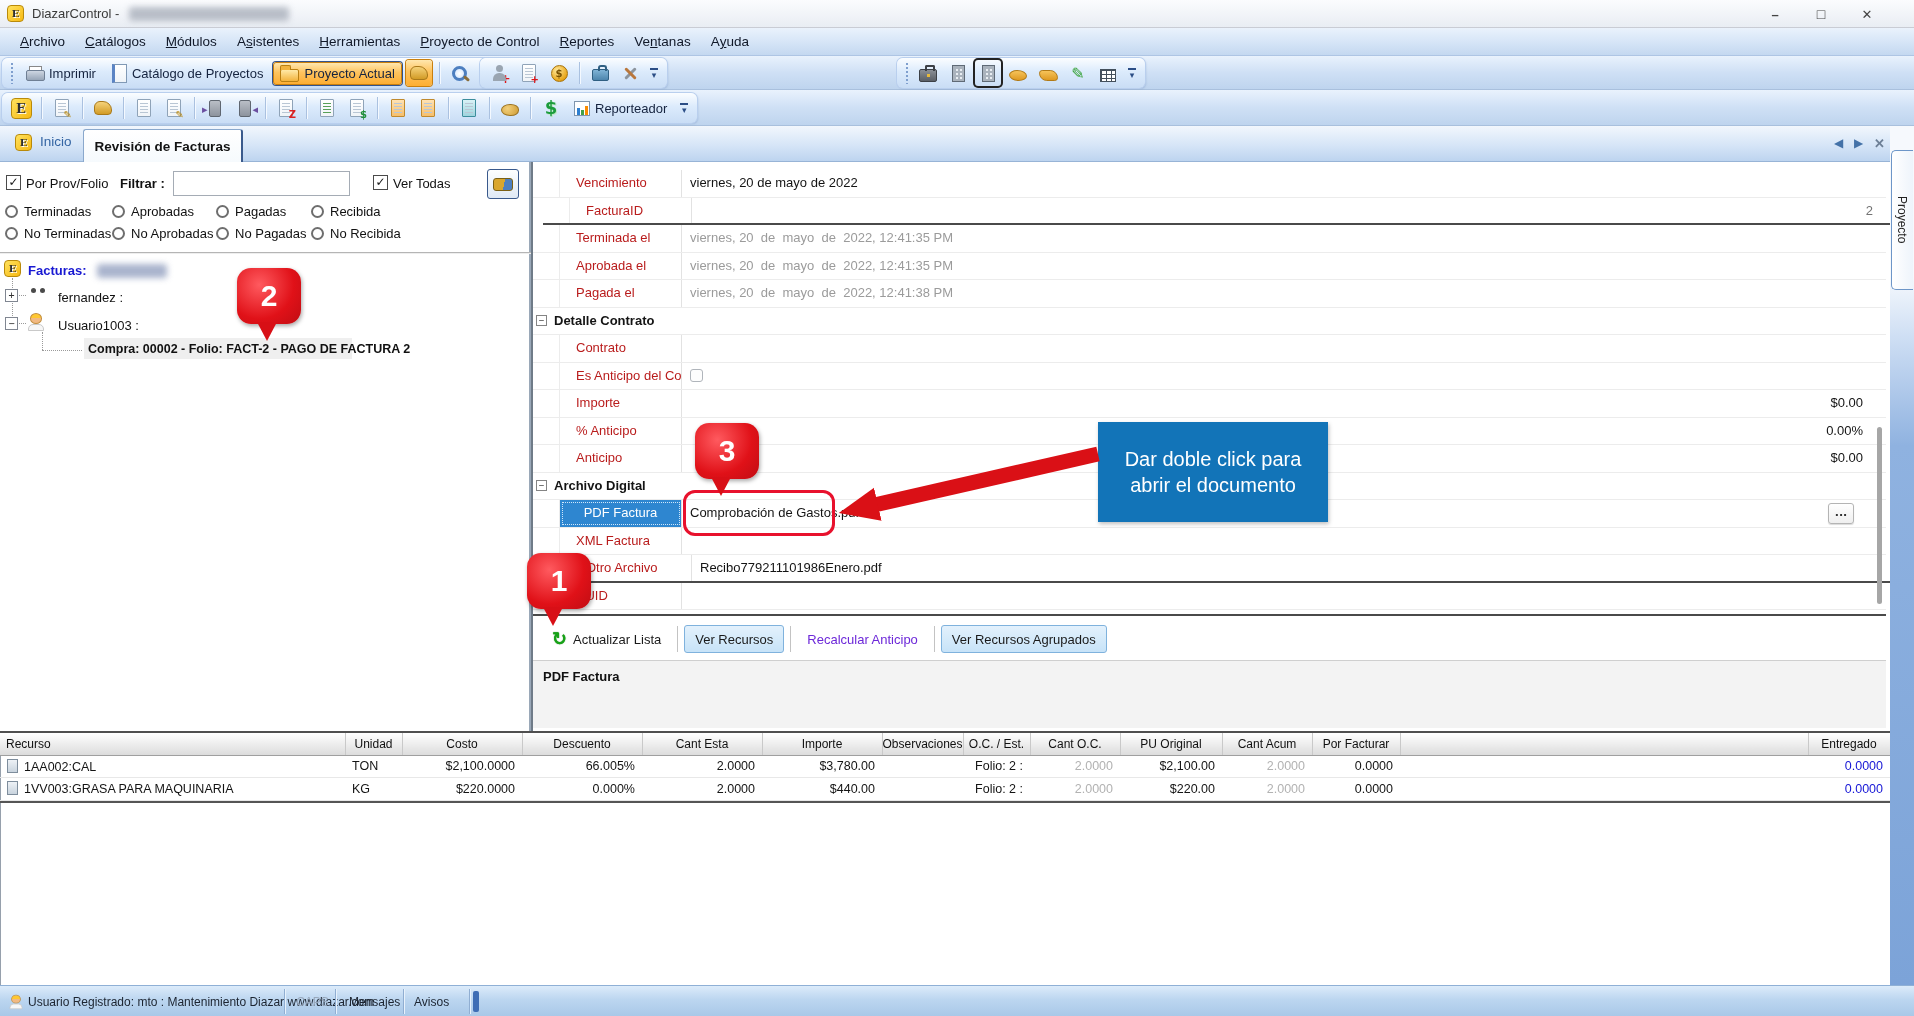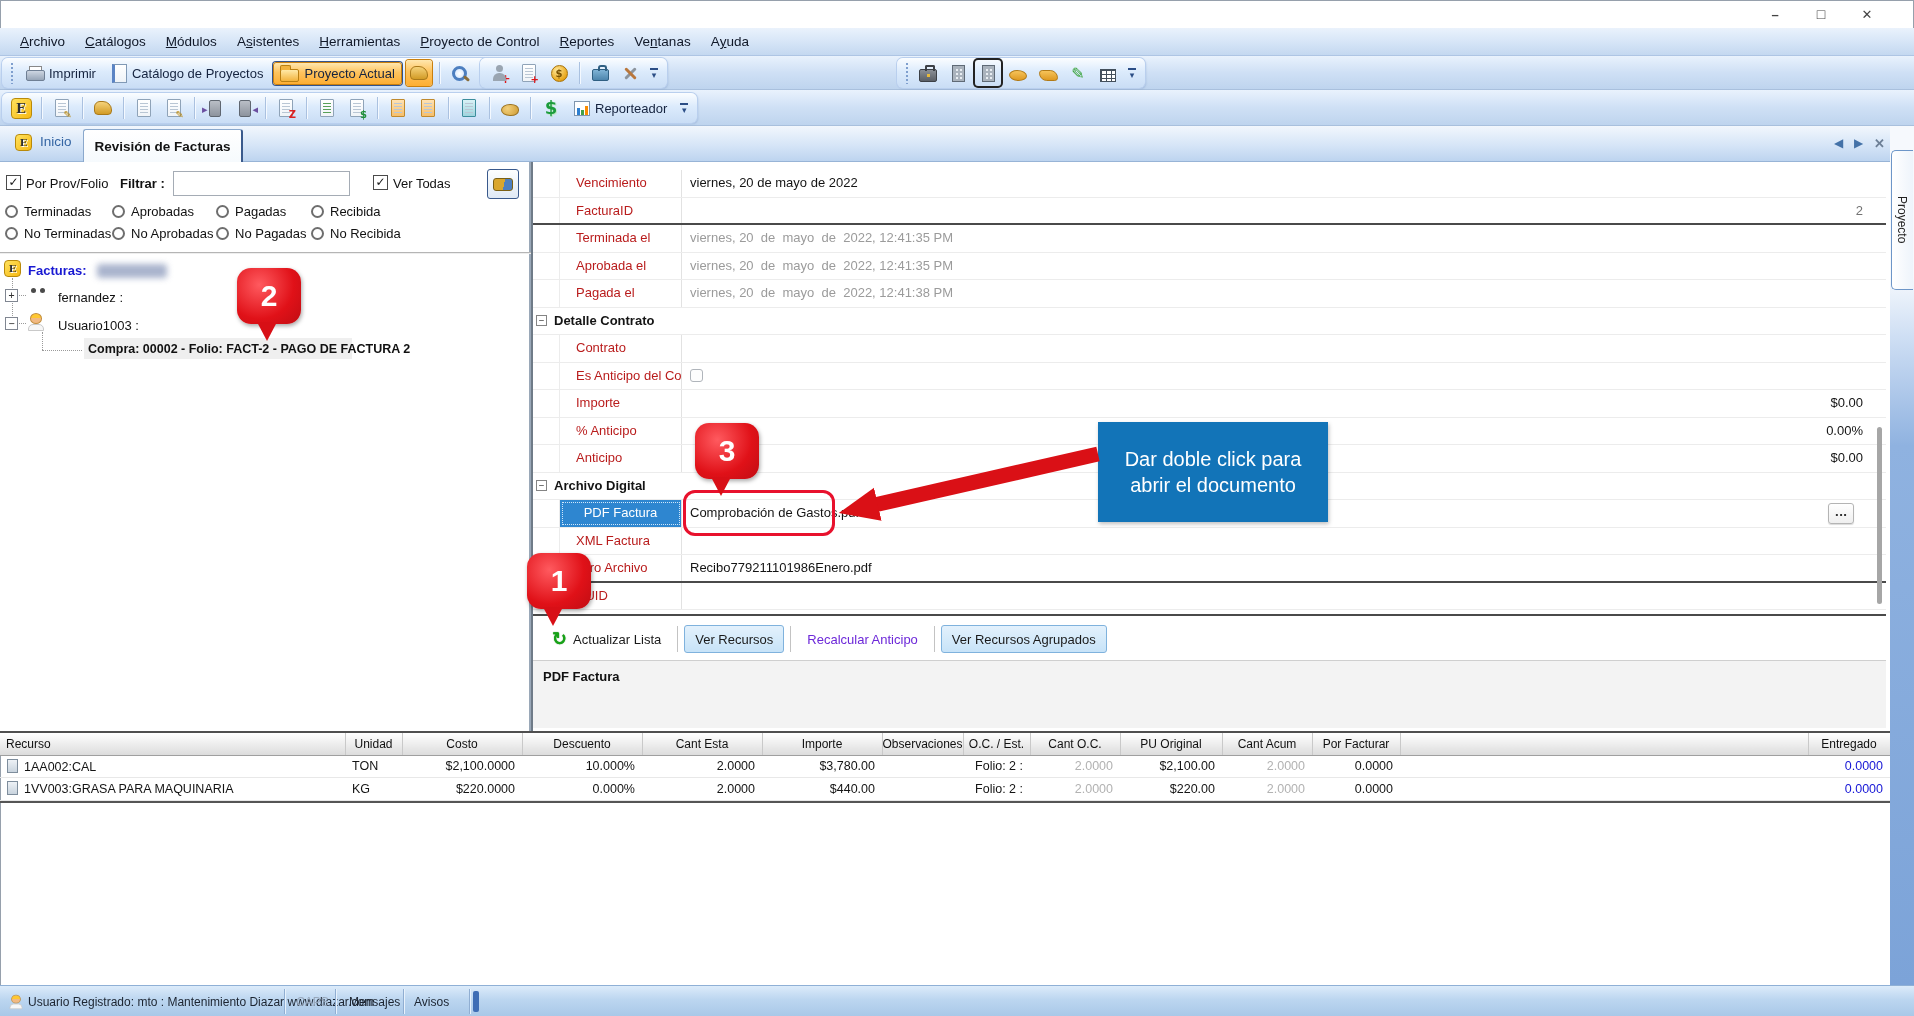--- a/index.html
+++ b/index.html
@@ -130,21 +130,21 @@
   
   .pgrid { position:absolute; left:0; top:0; width:1359px; height:452px; }
   .prow { position:absolute; left:0; width:1353px; height:27.5px; display:flex; border-bottom:1px solid #ececec; font-size:13px; }
   .prow .pmargin { width:27px; border-right:1px solid #ececec; }
   .prow .plabel { width:122px; padding-left:16px; line-height:26px; color:#b91c1c; border-right:1px solid #e2e2e2; white-space:nowrap; overflow:hidden; }
   .prow .pvalue { flex:1; line-height:26px; padding-left:8px; color:#141414; position:relative; }
   .prow .pvalue span { white-space:pre; }
   .prow .pvalue.r { text-align:right; padding-right:23px; }
   .prow .pvalue.gray { color:#9b9b9b; }
   .prow .pvalue.gray2 { color:#737373; }
-  .prow.thick { border-bottom:2px solid #4a4a4a; }
+  .prow.thick { border-bottom:2px solid #4a4a4a;margin-left:10px; }
   .prow.section { padding-left:3px; gap:7px; align-items:center; font-weight:bold; color:#141414; }
   .prow.section .expbox { width:11px; height:11px; border:1px solid #848484; background:#fff; font:9px/9px "DejaVu Sans Mono",monospace; text-align:center; color:#444; }
   .prow.section .expbox::before { content:"−"; }
   .plabel.sel { background:#2e86d0; color:#fff; display:flex; align-items:center; justify-content:center; padding-left:0; outline:1px dotted #cfe6fa; outline-offset:-3px; }
   .pcheck { width:13px; height:13px; border:1px solid #b0b5bb; border-radius:3px; background:#fdfdfd; margin-top:6px; }
   .ellipsisbtn { position:absolute; right:32px; top:3px; width:26px; height:21px; border:1px solid #b4b4b4; border-radius:3px; background:linear-gradient(#ffffff,#efefef); box-shadow:0 1px 1px rgba(0,0,0,.15); font:bold 11px/18px "DejaVu Sans",sans-serif; text-align:center; color:#333; }
   .vscroll-thumb { position:absolute; left:1344px; width:5px; background:#a6a6a6; border-radius:3px; }
   .pg-bottomline { position:absolute; left:0; top:452px; width:1353px; height:2px; background:#4a4a4a; }
 
   
@@ -184,20 +184,25 @@
   .badge .tail { position:absolute; bottom:-17px; left:16px; width:0; height:0; border-left:10px solid transparent; border-right:10px solid transparent; border-top:19px solid #d80f16; }
   .redoutline { position:absolute; border:3px solid #e8112d; border-radius:12px; background:transparent; z-index:55; }
   .bluebox { position:absolute; background:#1274b8; color:#fff; font-size:20px; text-align:center; display:flex; align-items:center; justify-content:center; padding:8px 12px; line-height:1.32; z-index:55; box-shadow:1px 2px 4px rgba(0,0,0,.25); }
   .arrowsvg { position:absolute; z-index:58; }
 </style>
 </head>
 <body>
 
 <div id="window">
 
+  <div class="abs titlebar">
+    <span class="i-elogo sm" style="margin-left:7px"></span>
+    <span class="title-text">DiazarControl -</span>
+    <span class="redact" style="width:160px;height:14px;margin-left:10px"></span>
+  </div>
   <div class="winbtn min" style="left:1752px"></div>
   <div class="winbtn max" style="left:1798px"></div>
   <div class="winbtn cls" style="left:1844px"></div>
 
   <div class="abs menubar">
     <div class="mitem">
         <span></span>
         <span class="u">A</span>
         <span>rchivo</span>
       </div>
@@ -606,21 +611,21 @@
           <th>Por Facturar</th>
           <th></th>
           <th>Entregado</th>
         </tr>
       </thead>
       <tbody>
         <tr>
           <td><span class="rowico"></span><span>1AA002:CAL</span></td>
           <td>TON</td>
           <td class="r">$2,100.0000</td>
-          <td class="r">10.000%</td>
+          <td class="r">66.005%</td>
           <td class="r">2.0000</td>
           <td class="r">$3,780.00</td>
           <td></td>
           <td class="r">Folio: 2 :</td>
           <td class="r gray">2.0000</td>
           <td class="r">$2,100.00</td>
           <td class="r gray">2.0000</td>
           <td class="r">0.0000</td>
           <td></td>
           <td class="r blue">0.0000</td>

